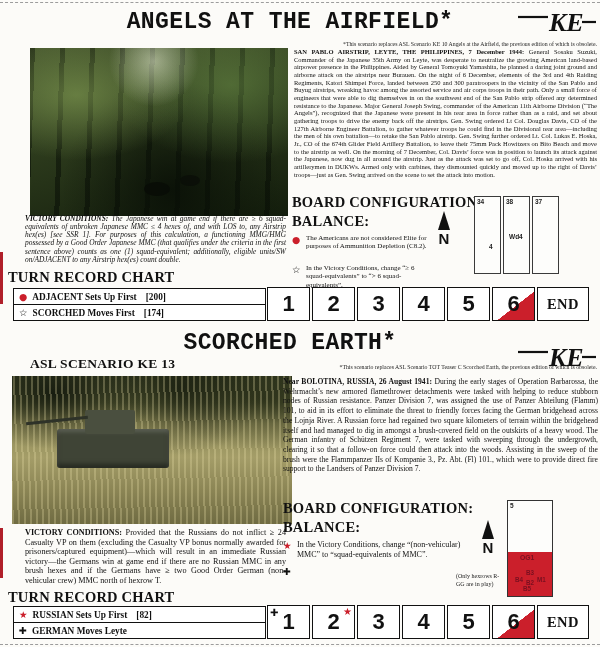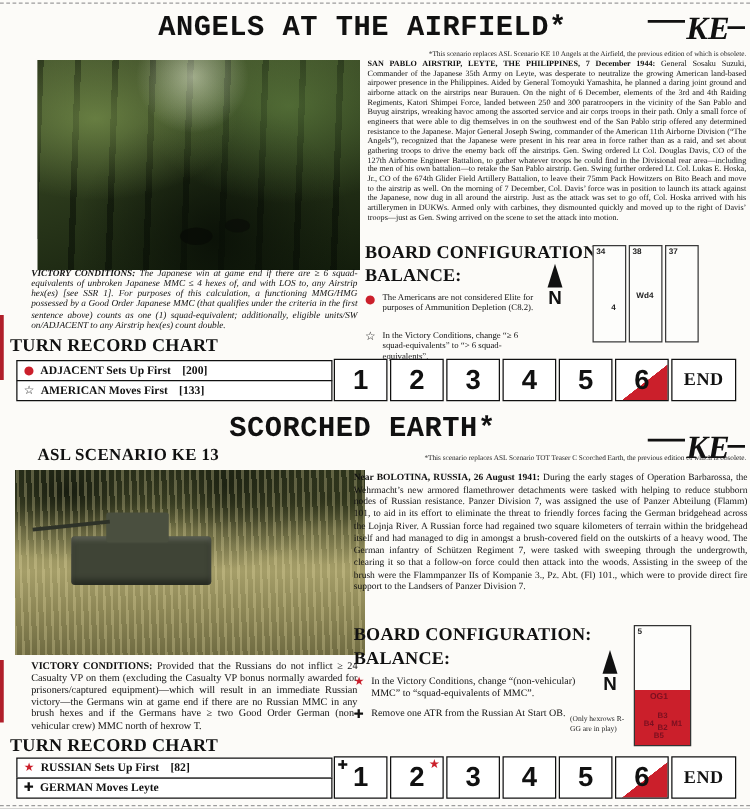--- a/index.html
+++ b/index.html
@@ -135,22 +135,22 @@
 
   <div class="abs sechead" style="left:8px;top:269px;">TURN RECORD CHART</div>
 
   <div class="trc-row" style="left:13px;top:288px;">
     <span class="r-icon ic-red">●</span>
     <span>ADJACENT Sets Up First</span>
     <span class="r-ref">[200]</span>
   </div>
   <div class="trc-row" style="left:13px;top:304px;">
     <span class="r-icon ic-black">☆</span>
-    <span>AMERICAN Moves First</span>
-    <span class="r-ref">[133]</span>
+    <span>SCORCHED Moves First</span>
+    <span class="r-ref">[174]</span>
   </div>
 
   <div class="abs turnrow" style="left:267px;top:287px;">
     <div class="turnbox">
         <span>1</span>
       </div>
     <div class="turnbox">
         <span>2</span>
       </div>
     <div class="turnbox">
@@ -200,21 +200,20 @@
 
   <div class="abs sechead" style="left:283px;top:500px;">BOARD CONFIGURATION:</div>
   <div class="abs sechead" style="left:283px;top:519px;">BALANCE:</div>
 
   <div class="abs balance-item" style="left:283px;top:540px;width:184px;">
     <span class="b-icon ic-red">★</span>
     <span class="b-text2">In the Victory Conditions, change “(non-vehicular) MMC” to “squad-equivalents of MMC”.</span>
   </div>
   <div class="abs balance-item" style="left:283px;top:566px;width:184px;">
     <span class="b-icon ic-black">✚</span>
-    <span class="b-text2">Remove one ATR from the Russian At Start OB.</span>
   </div>
 
   <div class="abs compass" style="left:477px;top:520px;">
     <div class="c-arrow"></div>
     <div class="c-n">N</div>
   </div>
 
   <div class="abs note-small" style="left:456px;top:573px;width:50px;">(Only hexrows R-GG are in play)</div>
 
   <div class="board5" style="left:507px;top:500px;">

